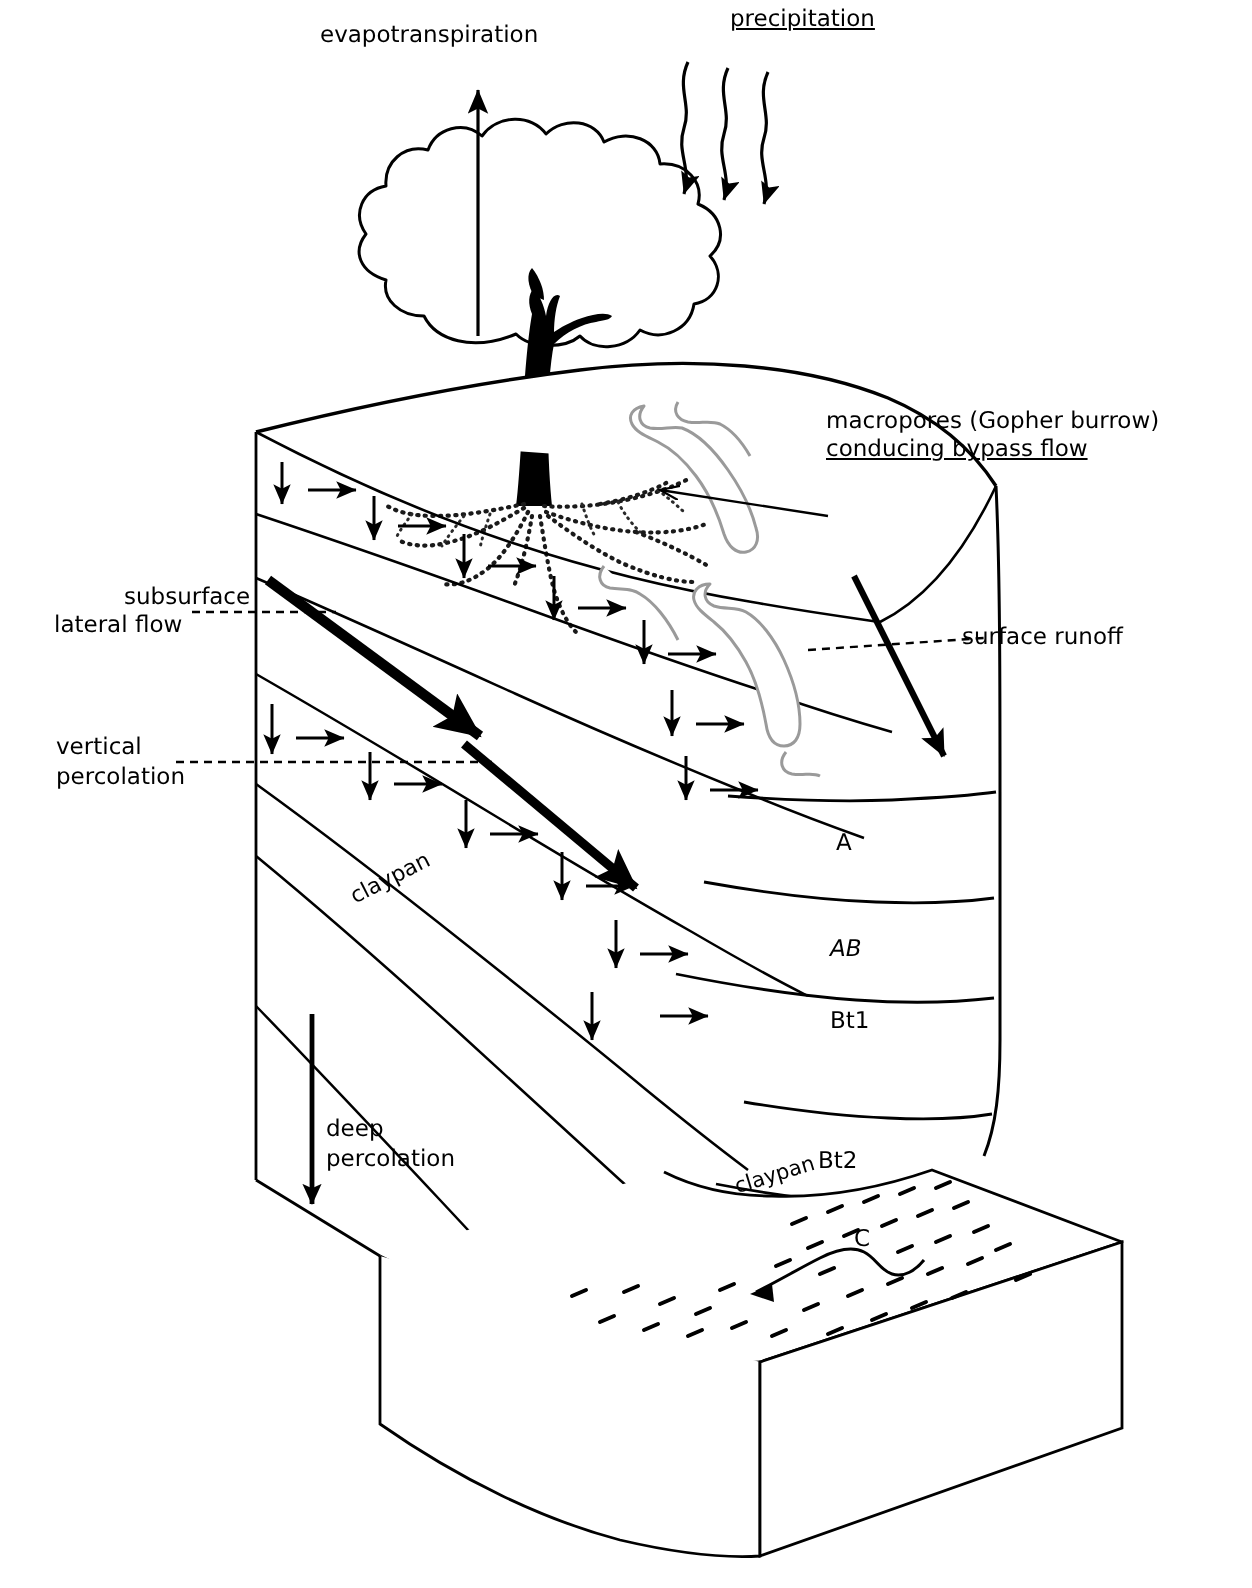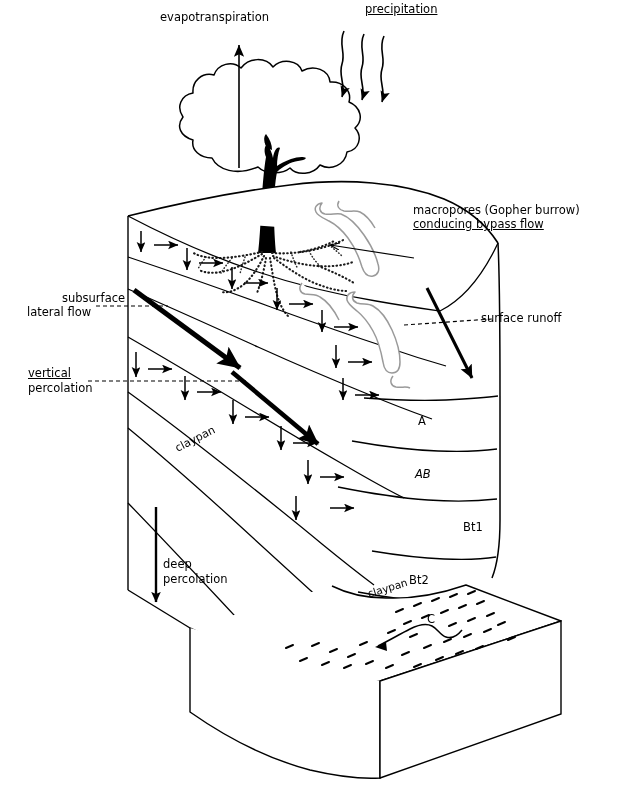--- a/index.html
+++ b/index.html
@@ -300,29 +300,29 @@
   <div class="lbl" style="left:365px;top:2px;text-decoration:underline;">precipitation</div>
 
   <div class="lbl" style="left:413px;top:203px;">macropores (Gopher burrow)</div>
   <div class="lbl" style="left:413px;top:217px;text-decoration:underline;">conducing bypass flow</div>
 
   <div class="lbl" style="left:481px;top:311px;">surface runoff</div>
 
   <div class="lbl" style="left:18px;top:291px;margin-left:44px;">subsurface</div>
   <div class="lbl" style="left:27px;top:305px;">lateral flow</div>
 
-  <div class="lbl" style="left:28px;top:366px;text-decoration:underline;">vertical</div>
+  <div class="lbl" style="left:28px;top:366px;">vertical</div>
   <div class="lbl" style="left:28px;top:381px;">percolation</div>
 
   <div class="lbl" style="left:163px;top:557px;">deep</div>
   <div class="lbl" style="left:163px;top:572px;">percolation</div>
 
   <div class="rot-claypan-a" style="left:173px;top:443px;">claypan</div>
 
   <div class="rot-claypan-b" style="left:366px;top:588px;">claypan</div>
 
   <div class="hz" style="left: 418px; top: 414px;">A</div>
   <div class="hz" style="left: 415px; top: 467px; font-style: italic;">AB</div>
-  <div class="hz" style="left: 415px; top: 520px; margin-left: 48px;">Bt1</div>
+  <div class="hz" style="left: 415px; top: 503px;">Bt1</div>
   <div class="hz" style="left: 409px; top: 573px;">Bt2</div>
   <div class="hz" style="left: 427px; top: 612px;">C</div>
 
 </div>
 
 </body></html>

